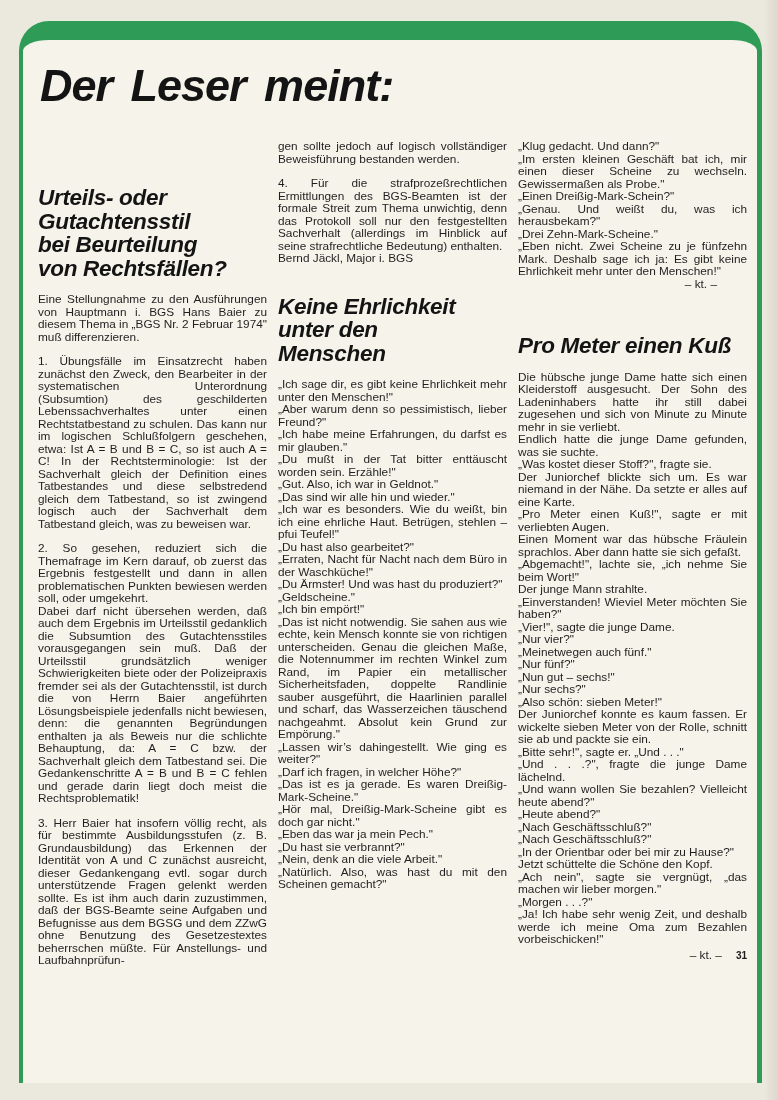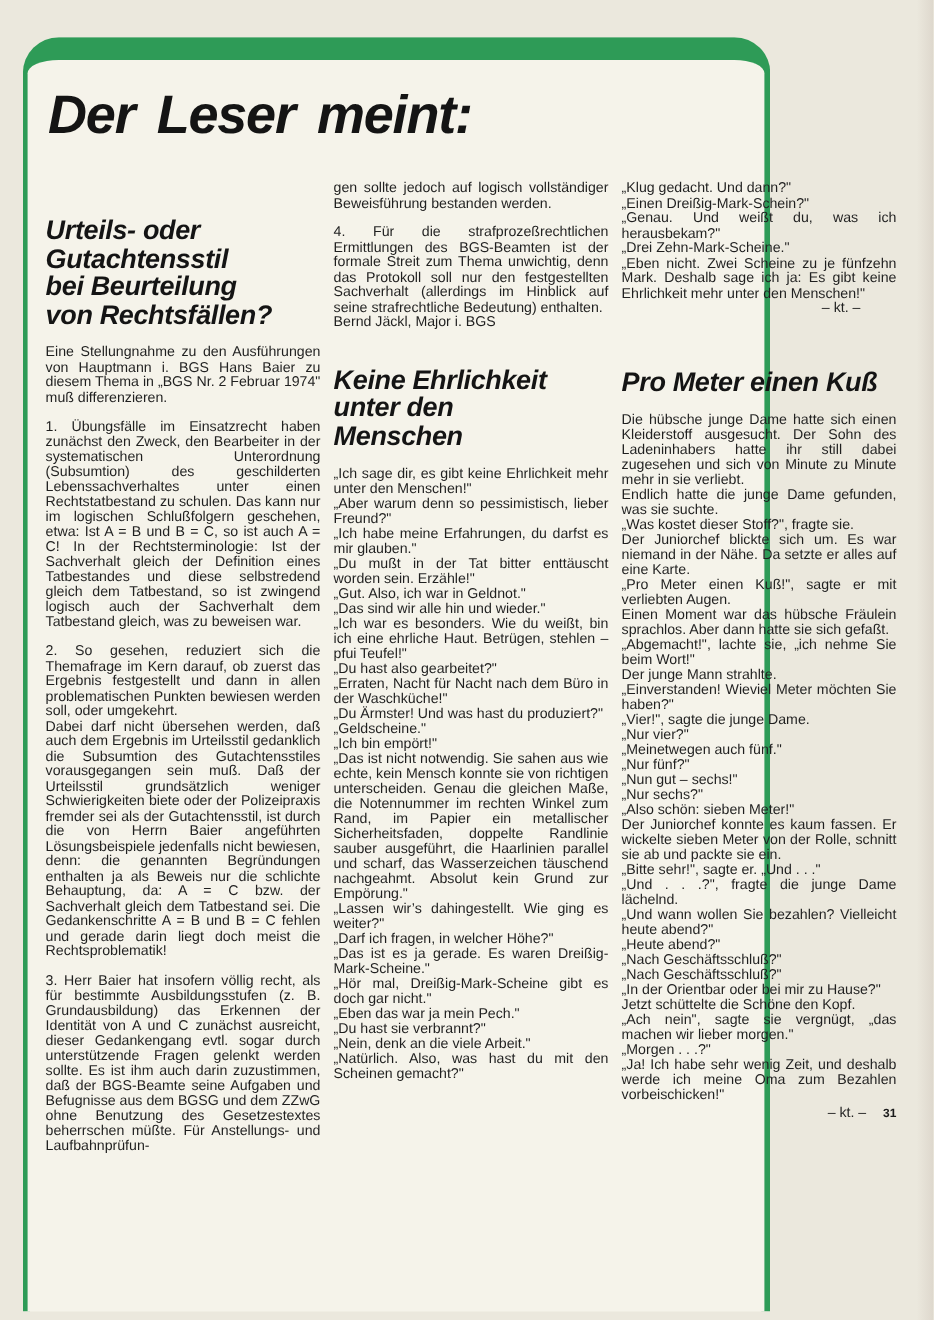--- a/index.html
+++ b/index.html
@@ -11,21 +11,21 @@
   .sheet {
     position:relative; width:778px; height:1100px;
     background:var(--page-bg,#ebe8dd);
     overflow:hidden;
   }
   .sheet::after { 
     content:""; position:absolute; top:0; right:0; width:14px; height:100%;
     background:linear-gradient(to right, rgba(0,0,0,0), rgba(160,140,130,0.18));
   }
   .frame {
-    position:absolute; left:19px; top:31px; width:623px; height:1062px;
+    position:absolute; left:19px; top:21px; width:743px; height:1062px;
     background:var(--paper,#f5f3ea);
     border-style:solid; border-color:var(--green,#2e9b57);
     border-width:19px 5px 0 4px;
     border-radius:30px 30px 0 0;
     padding:0 10px 0 15px;
   }
   h1.title {
     margin:22px 0 0 2px;
     font-size:45px; line-height:48px;
     font-weight:bold; font-style:italic;
@@ -44,21 +44,21 @@
   p.intro {
     font-style:italic; font-size:12.2px; line-height:14.3px;
     color:#202020;
   }
   h2 {
     font-weight:bold; font-style:italic;
     font-size:22.5px; line-height:23.5px;
     letter-spacing:-0.3px; color:#141414;
     white-space:pre-line; text-align:left;
   }
-  .h-col1 { margin-top:30px; }
+  .h-col1 { margin-top:46px; }
   .h-col2 { margin-top:30px; }
   .h-col3 { margin-top:44px; }
   .plist.after-h { margin-top:13px; }
   .sig { text-align:left; margin-top:2px; }
   .kt { text-align:right; padding-right:30px; margin-top:4px; }
   .kt-row {
     display:flex; justify-content:flex-end; align-items:baseline;
     gap:14px; margin-top:3px;
   }
   .pagenum { font-size:10px; font-weight:bold; color:#1a1a1a; }
@@ -117,20 +117,21 @@
             <p>„Eben das war ja mein Pech."</p>
             <p>„Du hast sie verbrannt?"</p>
             <p>„Nein, denk an die viele Arbeit."</p>
             <p>„Natürlich. Also, was hast du mit den Scheinen gemacht?"</p>
           </div>
       </section>
 
       <section class="col">
         <div class="plist">
             <p>„Klug gedacht. Und dann?"</p>
+            <p>„Im ersten kleinen Geschäft bat ich, mir einen dieser Scheine zu wechseln. Gewissermaßen als Probe."</p>
             <p>„Einen Dreißig-Mark-Schein?"</p>
             <p>„Genau. Und weißt du, was ich herausbekam?"</p>
             <p>„Drei Zehn-Mark-Scheine."</p>
             <p>„Eben nicht. Zwei Scheine zu je fünfzehn Mark. Deshalb sage ich ja: Es gibt keine Ehrlichkeit mehr unter den Menschen!"</p>
           </div>
         <p class="kt">– kt. –</p>
         <h2 class="h-col3">Pro Meter einen Kuß</h2>
         <div class="plist after-h">
             <p>Die hübsche junge Dame hatte sich einen Kleiderstoff ausgesucht. Der Sohn des Ladeninhabers hatte ihr still dabei zugesehen und sich von Minute zu Minute mehr in sie verliebt.</p>
             <p>Endlich hatte die junge Dame gefunden, was sie suchte.</p>

